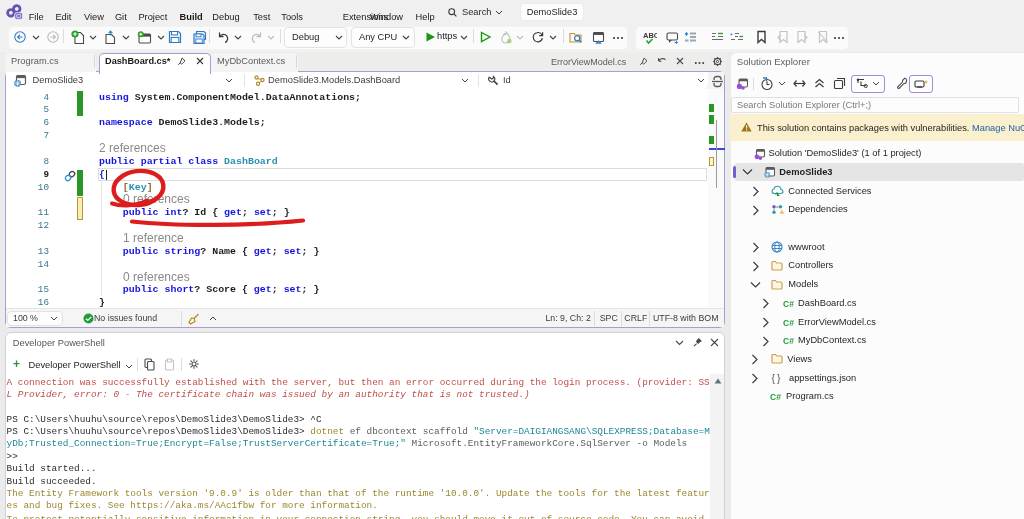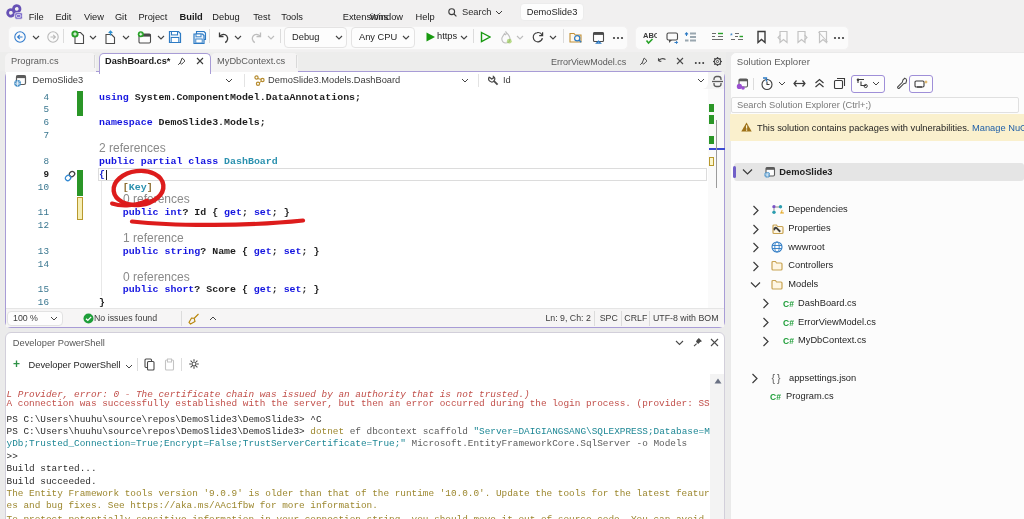--- a/index.html
+++ b/index.html
@@ -467,21 +467,21 @@
   <svg class="abs" style="left:158px;top:24.5px;" width="11" height="13" viewBox="0 0 11 13">
       <rect x="1.5" y="2" width="8" height="10" rx="1" fill="#fff" stroke="#c3c3c3" stroke-width="1.1"></rect>
       <rect x="3.5" y="1" width="4" height="3" fill="#fff" stroke="#c3c3c3" stroke-width="1"></rect>
     </svg>
   <div class="abs" style="left:175px;top:24.5px;width:1px;height:13px;background:#dcdcdc;"></div>
   <svg class="abs" style="left:182px;top:25px;" width="12" height="12" viewBox="0 0 12 12">
       <circle cx="6" cy="6" r="2" fill="none" stroke="#4a4a4a" stroke-width="1.1"></circle>
       <path d="M6 1.2 V3 M6 9 V10.8 M1.2 6 H3 M9 6 H10.8 M2.6 2.6 L3.9 3.9 M8.1 8.1 L9.4 9.4 M9.4 2.6 L8.1 3.9 M3.9 8.1 L2.6 9.4" stroke="#4a4a4a" stroke-width="1.1"></path>
     </svg>
 
-  <div class="tl tred" style="top:64px;text-align:center;">A connection was successfully established with the server, but then an error occurred during the login process. (provider: SS</div>
+  <div class="tl tred" style="top:43px;text-align:center;">A connection was successfully established with the server, but then an error occurred during the login process. (provider: SS</div>
   <div class="tl tred" style="top:55px;font-style:italic;">L Provider, error: 0 - The certificate chain was issued by an authority that is not trusted.)</div>
   <div class="tl" style="top:79.5px;">PS C:\Users\huuhu\source\repos\DemoSlide3\DemoSlide3&gt; ^C</div>
   <div class="tl" style="top:92px;">PS C:\Users\huuhu\source\repos\DemoSlide3\DemoSlide3&gt; <span class="tyel">dotnet</span><span class="tgray"> ef dbcontext scaffold </span><span class="tteal">"Server=DAIGIANGSANG\SQLEXPRESS;Database=M</span></div>
   <div class="tl" style="top:104.4px;"><span class="tteal">yDb;Trusted_Connection=True;Encrypt=False;TrustServerCertificate=True;"</span><span class="tgray"> Microsoft.EntityFrameworkCore.SqlServer -o Models</span></div>
   <div class="tl" style="top:116.8px;">&gt;&gt;</div>
   <div class="tl" style="top:129.2px;">Build started...</div>
   <div class="tl" style="top:141.6px;">Build succeeded.</div>
   <div class="tl tyel" style="top:154px;">The Entity Framework tools version '9.0.9' is older than that of the runtime '10.0.0'. Update the tools for the latest featur</div>
   <div class="tl tyel" style="top:166.4px;">es and bug fixes. See https://aka.ms/AAc1fbw for more information.</div>
   <div class="tl tyel" style="top:179.8px;">To protect potentially sensitive information in your connection string, you should move it out of source code. You can avoid</div>
@@ -561,58 +561,67 @@
   <div class="abs" style="left:11px;top:50px;font-size:9.3px;color:#7a7a7a;">Search Solution Explorer (Ctrl+;)</div>
 
   <div class="abs" style="left:4px;top:64px;width:294px;height:27px;background:#faf0cd;"></div>
   <svg class="abs" style="left:15px;top:72px;" width="11" height="10" viewBox="0 0 11 10">
       <path d="M5.5 0.5 L10.7 9.5 H0.3 Z" fill="#9e7218"></path>
       <rect x="5" y="3.2" width="1.2" height="3.4" fill="#faf0cd"></rect>
       <rect x="5" y="7.4" width="1.2" height="1.3" fill="#faf0cd"></rect>
     </svg>
   <div class="abs" style="left:31px;top:72.5px;font-size:9.3px;color:#1e1e1e;white-space:nowrap;">This solution contains packages with vulnerabilities. <span style="color:#2160a8;">Manage NuG</span></div>
 
+  <div class="serow" style="top:94.2px;">
+    <svg style="left:27.5px;top:4px;" width="12" height="12" viewBox="0 0 12 12">
+        <rect x="2.5" y="1.5" width="8" height="7.5" rx="1.2" fill="#fcfcfc" stroke="#5b5b5b" stroke-width="1.1"></rect>
+        <rect x="2.5" y="1.5" width="8" height="2.2" fill="#5b5b5b"></rect>
+        <circle cx="3" cy="8.8" r="2.4" fill="#9b4fd1"></circle>
+        <circle cx="6.3" cy="10.2" r="1.7" fill="#9b4fd1"></circle>
+      </svg>
+    <div class="stxt" style="left:42.5px;">Solution 'DemoSlide3' (1 of 1 project)</div>
+  </div>
   <div class="serow" style="top:112.9px;">
     <div style="left:7.5px;top:0.5px;width:290px;height:18px;background:#e5e5e5;border-radius:3px;"></div>
     <div style="left:7px;top:3px;width:3px;height:12px;background:#7160c8;border-radius:2px;"></div>
     <svg style="left:15.5px;top:5px;" width="11" height="9" viewBox="0 0 11 9">
         <path d="M1 1.5 L5.5 6 L10 1.5" fill="none" stroke="#3b3b3b" stroke-width="1.2"></path>
       </svg>
     <svg style="left:37.5px;top:3.5px;" width="12" height="12" viewBox="0 0 12 12">
         <rect x="2" y="1.5" width="8.5" height="8.5" rx="1.2" fill="#fcfcfc" stroke="#5b5b5b" stroke-width="1.1"></rect>
         <rect x="2" y="1.5" width="8.5" height="2.3" fill="#5b5b5b"></rect>
         <circle cx="3.2" cy="8.8" r="2.8" fill="#3786c2"></circle>
         <path d="M0.6 8.8 H5.8 M3.2 6.2 V11.4 M1.4 7.3 C2.5 8.2 3.9 8.2 5 7.3 M1.4 10.3 C2.5 9.4 3.9 9.4 5 10.3" stroke="#fff" stroke-width="0.6" fill="none"></path>
       </svg>
     <div class="stxt" style="left:53.3px;font-weight:bold;">DemoSlide3</div>
+  </div>
+  <div class="serow" style="top:131.6px;">
+    <svg style="left:26px;top:4.5px;" width="8" height="11" viewBox="0 0 8 11">
+        <use href="#chevR"></use>
+      </svg>
+    <svg style="left:45px;top:3.5px;" width="13" height="12" viewBox="0 0 13 12">
+        <path d="M3.5 8.5 C2 8.5 1 7.5 1 6.2 C1 5 1.9 4.1 3 4 C3.3 2.3 4.7 1.2 6.4 1.2 C8.3 1.2 9.8 2.6 9.9 4.4 C11.1 4.6 12 5.6 12 6.8 C12 8.2 10.9 8.5 9.5 8.5 Z" fill="none" stroke="#2b9daf" stroke-width="1.1"></path>
+        <path d="M4.5 9.5 L6.5 7.5 M6.5 7.5 L6.5 11 M6.5 9.5 L8.5 10.8" stroke="#2e9146" stroke-width="1.1" fill="none"></path>
+      </svg>
+    <div class="stxt" style="left:62.3px;">Connected Services</div>
   </div>
   <div class="serow" style="top:150.3px;">
     <svg style="left:26px;top:4.5px;" width="8" height="11" viewBox="0 0 8 11">
         <use href="#chevR"></use>
       </svg>
     <svg style="left:45px;top:3.5px;" width="13" height="12" viewBox="0 0 13 12">
         <circle cx="3" cy="2.8" r="1.7" fill="#7a52c4"></circle>
         <circle cx="9.5" cy="2.8" r="1.7" fill="#2b9daf"></circle>
         <circle cx="3" cy="8.2" r="1.7" fill="#2b9daf"></circle>
         <path d="M4.5 3 H8 M3 4.5 V6.5" stroke="#8a8a8a" stroke-width="1"></path>
         <path d="M11 5.5 L13 9.5 H9 Z" fill="#e3a51e"></path>
         <rect x="10.8" y="6.8" width="0.9" height="1.6" fill="#fff"></rect>
       </svg>
     <div class="stxt" style="left:62.3px;">Dependencies</div>
   </div>
-  <div class="serow" style="top:169px;">
-    <svg style="left:26px;top:4.5px;" width="8" height="11" viewBox="0 0 8 11">
-        <use href="#chevR"></use>
-      </svg>
-    <svg style="left:45px;top:3.5px;" width="13" height="12" viewBox="0 0 13 12">
-        <use href="#folder" transform="translate(1,0.5)"></use>
-        <path d="M2.5 7.5 C1.5 6.5 1.5 5 2.5 4 C3.5 3 5 3 6 4 L10 8 L8.5 9.5 L4.5 5.5" fill="#3b3b3b" stroke="none" transform="scale(0.9) translate(1,1)"></path>
-      </svg>
-    <div class="stxt" style="left:62.3px;">Properties</div>
-  </div>
   <div class="serow" style="top:187.7px;">
     <svg style="left:26px;top:4.5px;" width="8" height="11" viewBox="0 0 8 11">
         <use href="#chevR"></use>
       </svg>
     <svg style="left:45px;top:3.5px;" width="12" height="12" viewBox="0 0 12 12">
         <circle cx="6" cy="6" r="5" fill="none" stroke="#2e7bc4" stroke-width="1.1"></circle>
         <ellipse cx="6" cy="6" rx="2.2" ry="5" fill="none" stroke="#2e7bc4" stroke-width="0.9"></ellipse>
         <path d="M1.2 4.5 H10.8 M1.2 7.5 H10.8" stroke="#2e7bc4" stroke-width="0.9"></path>
       </svg>
     <div class="stxt" style="left:62.3px;">wwwroot</div>
@@ -655,20 +664,29 @@
   </div>
   <div class="serow" style="top:281.2px;">
     <svg style="left:36px;top:4.5px;" width="8" height="11" viewBox="0 0 8 11">
         <use href="#chevR"></use>
       </svg>
     <svg style="left:56.5px;top:4px;" width="14" height="11" viewBox="0 0 14 11">
         <use href="#csharp"></use>
       </svg>
     <div class="stxt" style="left:72px;">MyDbContext.cs</div>
   </div>
+  <div class="serow" style="top:299.9px;">
+    <svg style="left:25px;top:4.5px;" width="8" height="11" viewBox="0 0 8 11">
+        <use href="#chevR"></use>
+      </svg>
+    <svg style="left:45px;top:3.5px;" width="12" height="12" viewBox="0 0 12 12">
+        <use href="#folder"></use>
+      </svg>
+    <div class="stxt" style="left:61.3px;">Views</div>
+  </div>
   <div class="serow" style="top:318.6px;">
     <svg style="left:25px;top:4.5px;" width="8" height="11" viewBox="0 0 8 11">
         <use href="#chevR"></use>
       </svg>
     <svg style="left:45px;top:3px;" width="12" height="13" viewBox="0 0 12 13">
         <text x="0.5" y="10" font-size="10.5" fill="#5b5b5b" font-family="Liberation Sans">{ }</text>
       </svg>
     <div class="stxt" style="left:63px;">appsettings.json</div>
   </div>
   <div class="serow" style="top:337.3px;">

